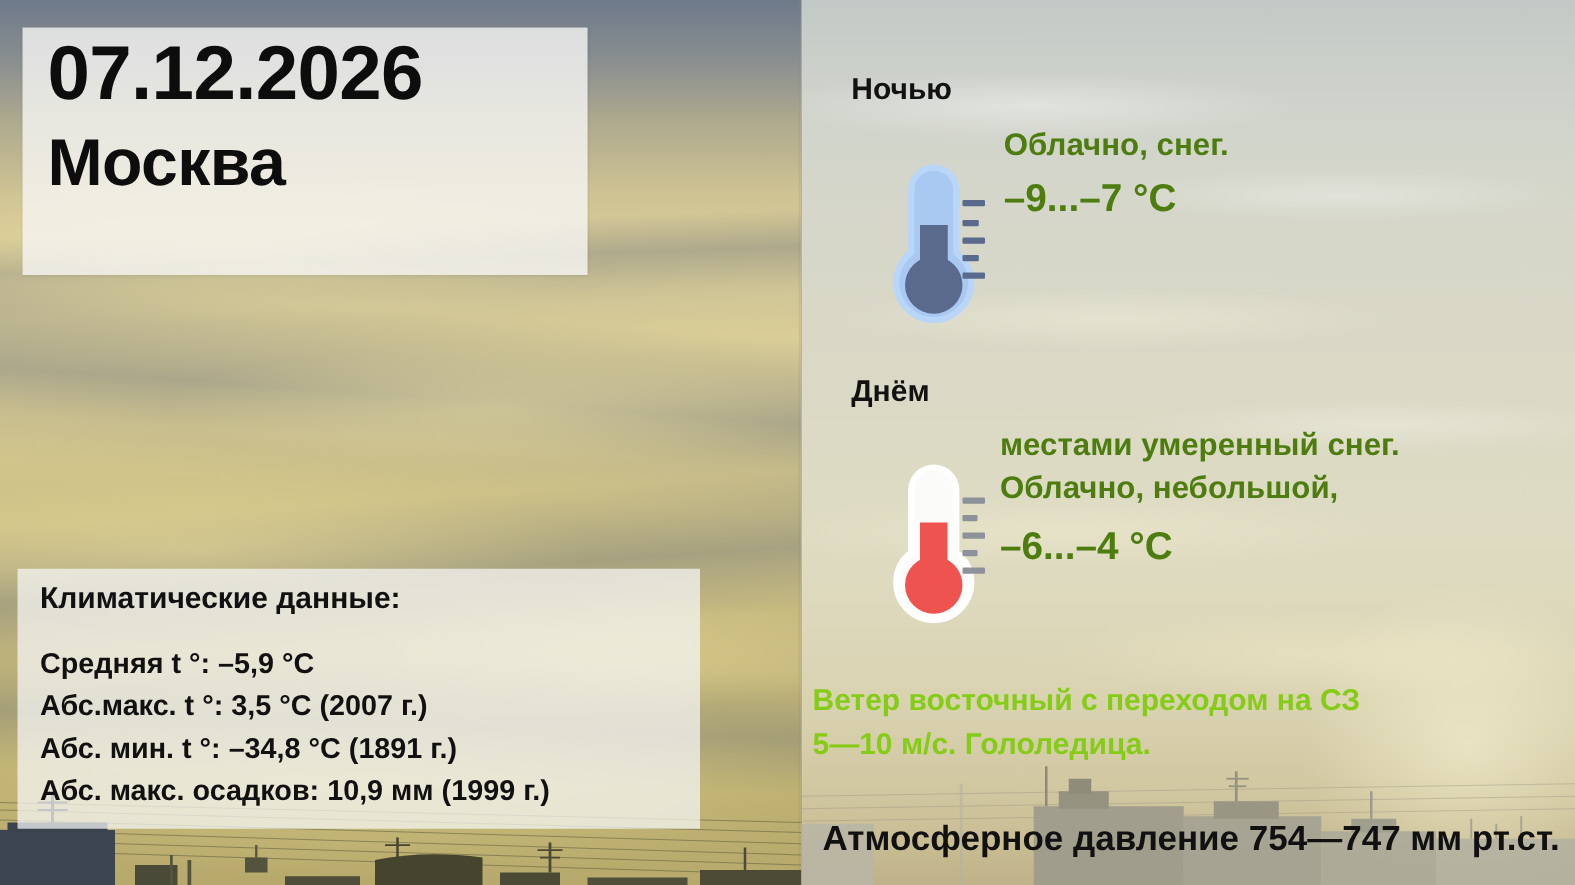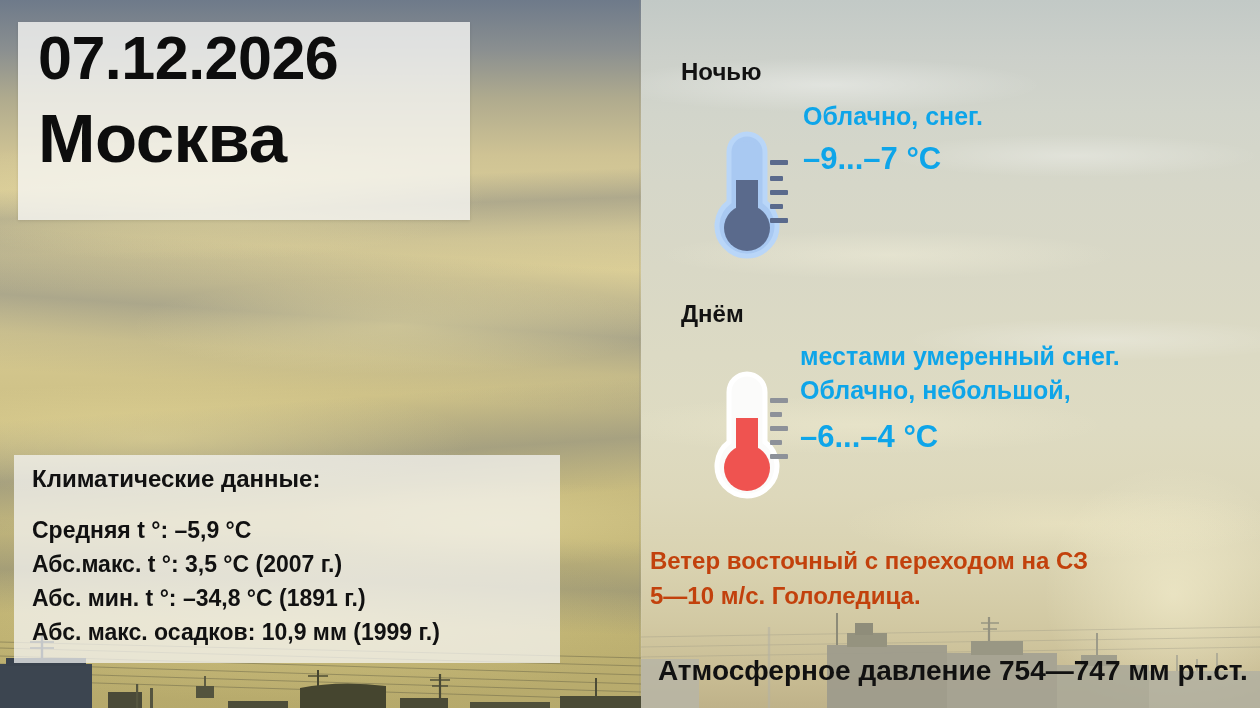--- a/index.html
+++ b/index.html
@@ -109,21 +109,21 @@
     background:rgba(246,246,244,0.80);
     box-shadow:0 1px 3px rgba(0,0,0,0.10);
   }
   .date-line {
     position:absolute; left:20px; top:6px;
     font-size:61px; font-weight:700; color:#0d0d0d;
     letter-spacing:-0.5px; line-height:1;
   }
   .city-line {
     position:absolute; left:20px; top:82px;
-    font-size:69px; font-weight:700; color:#0d0d0d;
+    font-size:53px; font-weight:700; color:#0d0d0d;
     letter-spacing:-0.5px; line-height:1;
   }
 
   .panel-climate {
     position:absolute;
     left:14px; top:455px; width:546px; height:208px;
     background:rgba(246,246,244,0.74);
   }
   .climate-title {
     position:absolute; left:18px; top:10px;
@@ -143,37 +143,37 @@
     position:absolute;
     font-size:24px; font-weight:700; color:#121212;
   }
   .fc-night-label { left:681px; top:58px; }
   .fc-day-label   { left:681px; top:300px; }
 
   .thermo { position:absolute; }
   .thermo-night { left:703px; top:118px; width:92px; height:148px; }
   .thermo-day   { left:703px; top:358px; width:92px; height:148px; }
 
-  .fc-text { position:absolute; color:#0ea5e9; }
+  .fc-text { position:absolute; color:#4d7c0f; }
   .fc-cond {
     font-size:25px; font-weight:700; line-height:1.35; white-space:nowrap;
   }
   .fc-temp {
     font-size:31px; font-weight:700; line-height:1.2; white-space:nowrap;
   }
 
   .night-cond { left:803px; top:100px; }
   .night-temp { left:803px; top:140px; }
   .day-cond   { left:800px; top:340px; }
   .day-temp   { left:800px; top:418px; }
 
   
   .info-wind {
     position:absolute; left:650px; top:544px;
-    font-size:24px; font-weight:700; color:#c2410c;
+    font-size:24px; font-weight:700; color:#84cc16;
     line-height:1.45; white-space:nowrap;
   }
   .info-pressure {
     position:absolute; left:612px; top:655px;
     font-size:28px; font-weight:700; color:#111;
     white-space:nowrap;
     margin-left:46px;
   }
 </style>
 </head>

